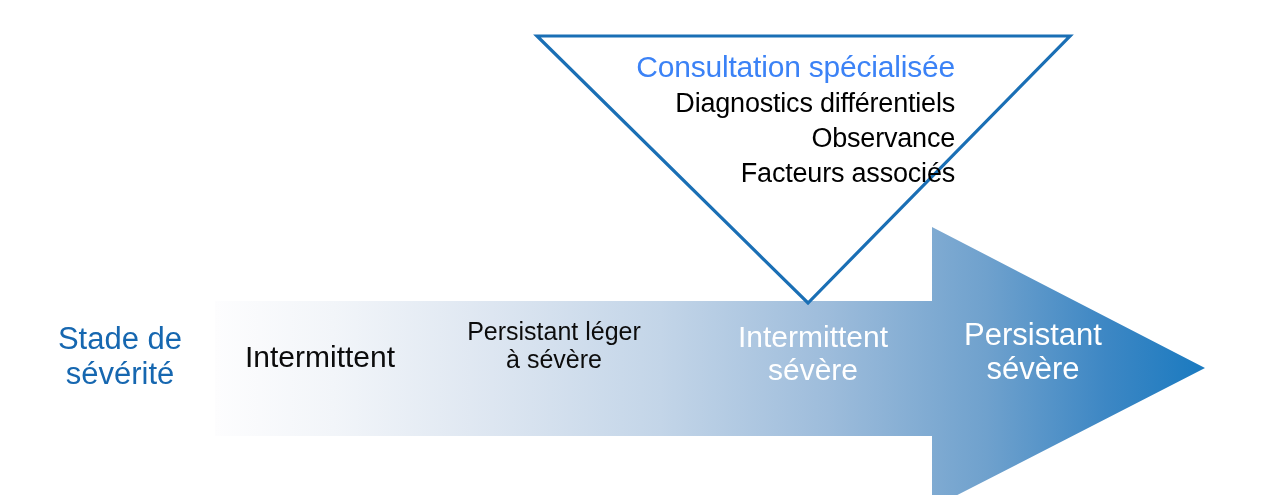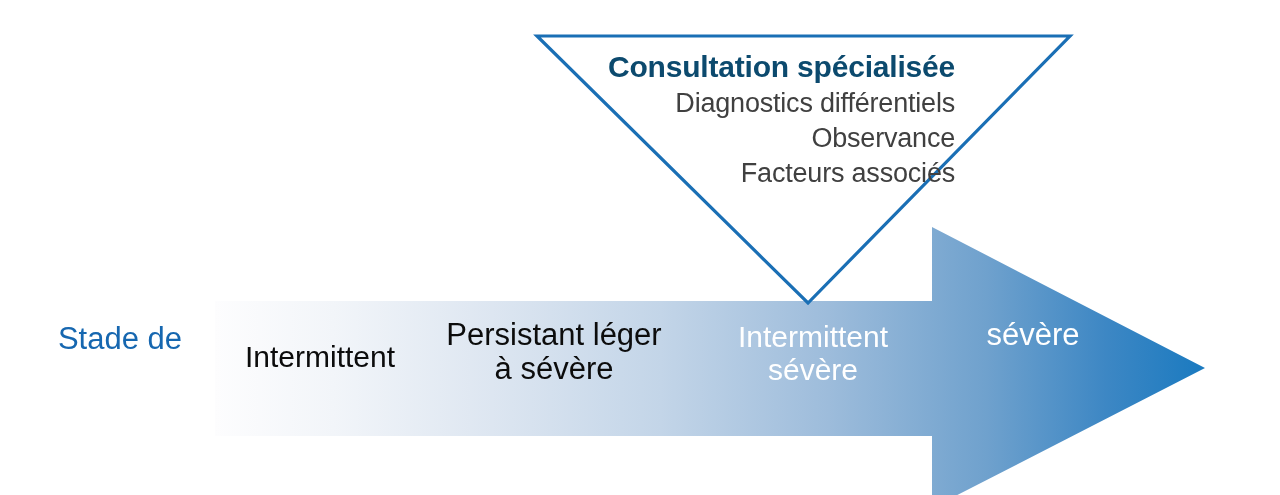--- a/index.html
+++ b/index.html
@@ -32,31 +32,31 @@
     position: absolute;
     left: 540px;
     top: 52px;
     width: 415px;
     text-align: right;
     line-height: 1.0;
   }
   .callout-title {
     display: block;
     font-size: 30px;
-    font-weight: bold;
-    color: #0c4a6e;
+    font-weight: normal;
+    color: #3b82f6;
     letter-spacing: -0.2px;
     margin-bottom: 5px;
     white-space: nowrap;
   }
   .callout-line {
     display: block;
     font-size: 27px;
     font-weight: normal;
-    color: #404040;
+    color: #000000;
     letter-spacing: -0.2px;
     margin-top: 8px;
     white-space: nowrap;
   }
 
   
   .axis-label {
     position: absolute;
     left: 20px;
     top: 322px;
@@ -73,21 +73,21 @@
     position: absolute;
     text-align: center;
     line-height: 1.1;
     white-space: nowrap;
   }
   .stage span { display: block; }
   .stage-dark { color: #0c0c0c; }
   .stage-light { color: #ffffff; }
 
   .stage-1 { left: 222px;  top: 340px; width: 196px; font-size: 30px; }
-  .stage-2 { left: 420px;  top: 318px; width: 268px; font-size: 31px; }
+  .stage-2 { left: 420px;  top: 318px; width: 268px; font-size: 25px; }
   .stage-3 { left: 700px;  top: 320px; width: 226px; font-size: 30px; }
   .stage-4 { left: 930px;  top: 318px; width: 206px; font-size: 31px; }
 </style>
 </head>
 <body>
 
 <div id="canvas">
 
   <svg id="diagram-svg" viewBox="0 0 1280 495" xmlns="http://www.w3.org/2000/svg">
     <defs>
@@ -116,33 +116,35 @@
 
   <div class="callout-text">
     <span class="callout-title">Consultation spécialisée</span>
     <span class="callout-line">Diagnostics différentiels</span>
     <span class="callout-line">Observance</span>
     <span class="callout-line">Facteurs associés</span>
   </div>
 
   <div class="axis-label">
     <span>Stade de</span>
+    <span>sévérité</span>
   </div>
 
   <div class="stage stage-1 stage-dark">
     <span>Intermittent</span>
   </div>
 
   <div class="stage stage-2 stage-dark">
     <span>Persistant léger</span>
     <span>à sévère</span>
   </div>
 
   <div class="stage stage-3 stage-light">
     <span>Intermittent</span>
     <span>sévère</span>
   </div>
 
   <div class="stage stage-4 stage-light">
+    <span>Persistant</span>
     <span>sévère</span>
   </div>
 
 </div>
 
 </body></html>

